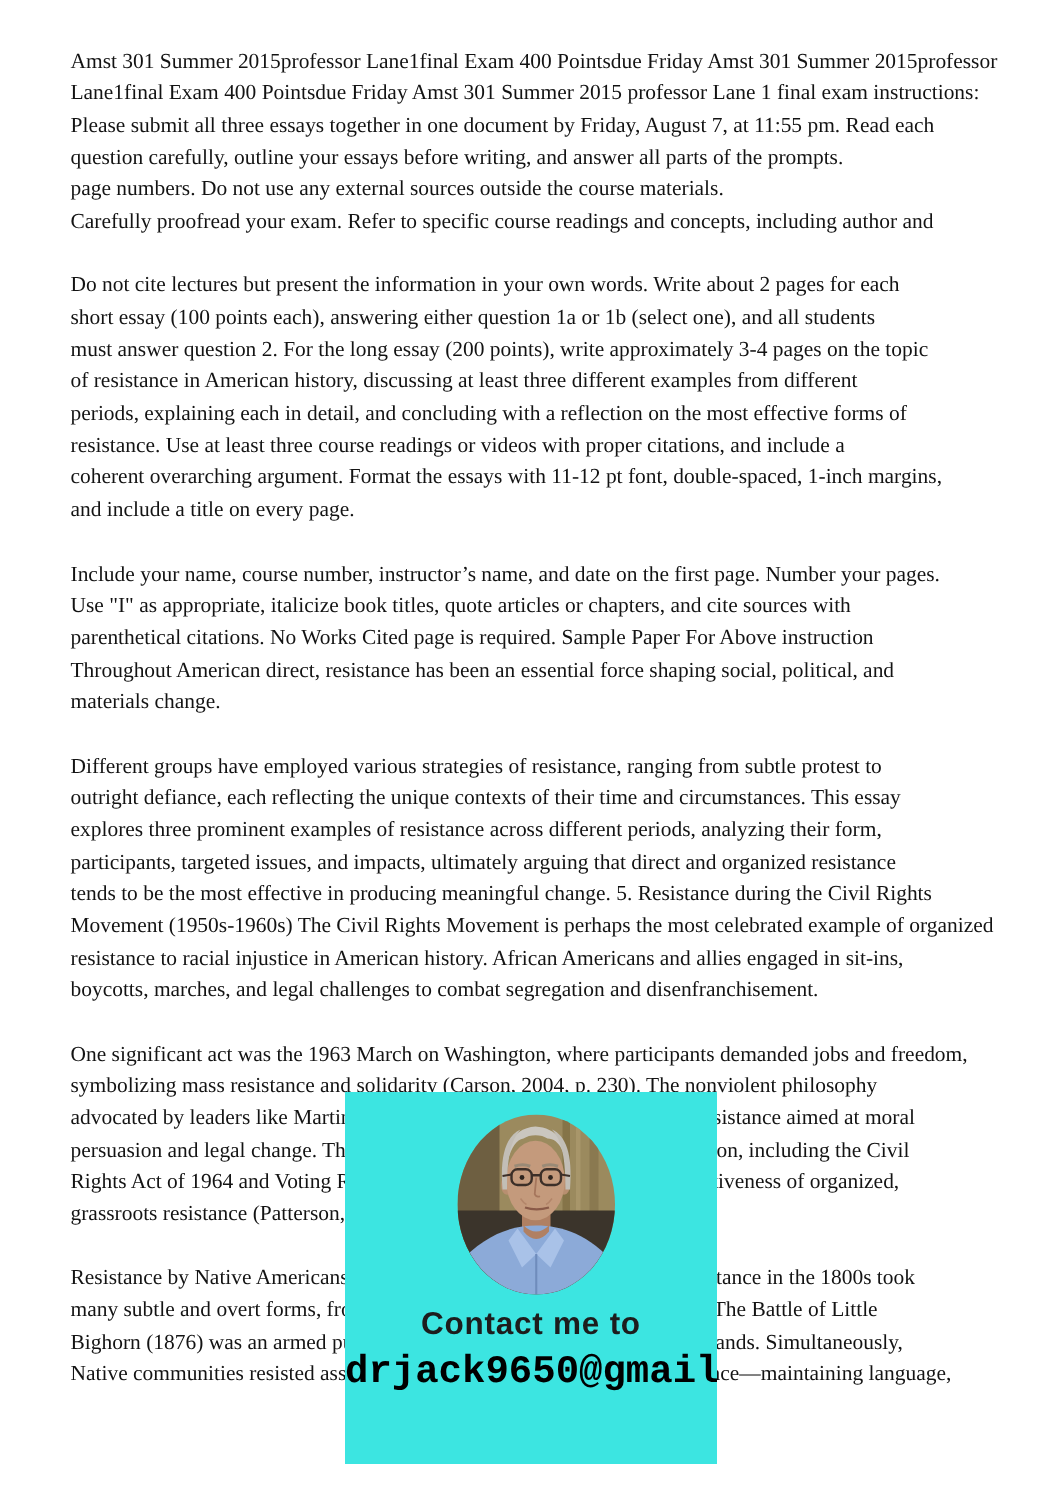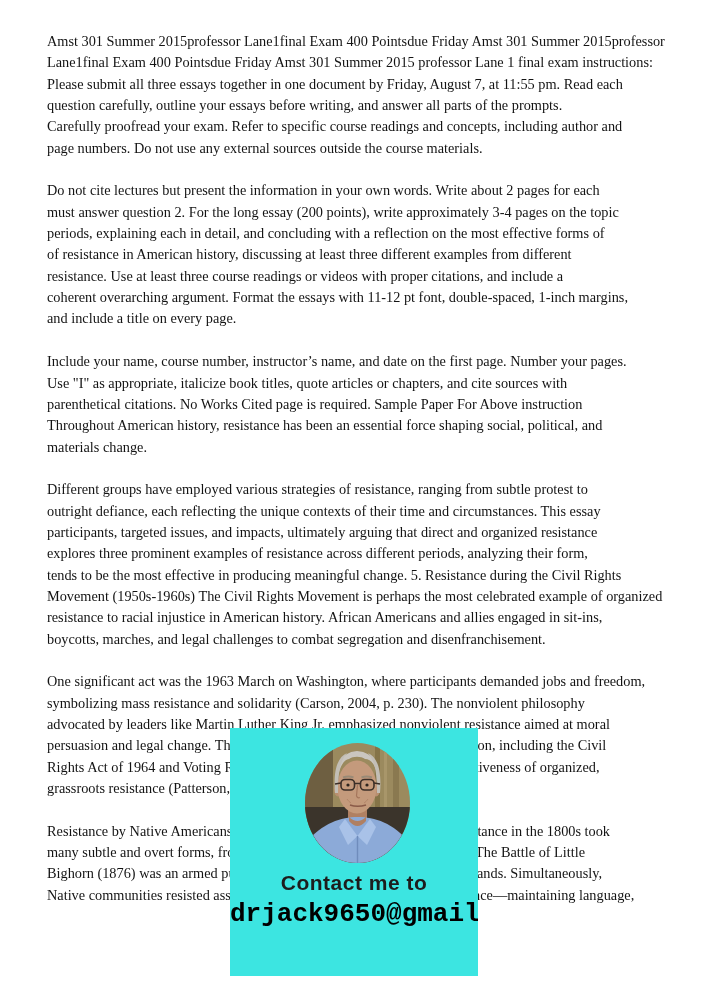--- a/index.html
+++ b/index.html
@@ -56,44 +56,45 @@
 <body>
 
 <div class="page">
 
   <main class="doc">
       <div class="para">
         <div class="line">Amst 301 Summer 2015professor Lane1final Exam 400 Pointsdue Friday Amst 301 Summer 2015professor</div>
         <div class="line">Lane1final Exam 400 Pointsdue Friday Amst 301 Summer 2015 professor Lane 1 final exam instructions:</div>
         <div class="line">Please submit all three essays together in one document by Friday, August 7, at 11:55 pm. Read each</div>
         <div class="line">question carefully, outline your essays before writing, and answer all parts of the prompts.</div>
+        <div class="line">page numbers. Do not use any external sources outside the course materials.</div>
         <div class="line">Carefully proofread your exam. Refer to specific course readings and concepts, including author and</div>
-        <div class="line">page numbers. Do not use any external sources outside the course materials.</div>
       </div>
       <div class="para">
         <div class="line">Do not cite lectures but present the information in your own words. Write about 2 pages for each</div>
+        <div class="line">short essay (100 points each), answering either question 1a or 1b (select one), and all students</div>
         <div class="line">must answer question 2. For the long essay (200 points), write approximately 3-4 pages on the topic</div>
+        <div class="line">of resistance in American history, discussing at least three different examples from different</div>
         <div class="line">periods, explaining each in detail, and concluding with a reflection on the most effective forms of</div>
-        <div class="line">of resistance in American history, discussing at least three different examples from different</div>
         <div class="line">resistance. Use at least three course readings or videos with proper citations, and include a</div>
         <div class="line">coherent overarching argument. Format the essays with 11-12 pt font, double-spaced, 1-inch margins,</div>
         <div class="line">and include a title on every page.</div>
       </div>
       <div class="para">
         <div class="line">Include your name, course number, instructor’s name, and date on the first page. Number your pages.</div>
         <div class="line">Use "I" as appropriate, italicize book titles, quote articles or chapters, and cite sources with</div>
         <div class="line">parenthetical citations. No Works Cited page is required. Sample Paper For Above instruction</div>
-        <div class="line">Throughout American history, resistance has been an essential force shaping social, political, and</div>
+        <div class="line">Throughout American direct, resistance has been an essential force shaping social, political, and</div>
         <div class="line">materials change.</div>
       </div>
       <div class="para">
         <div class="line">Different groups have employed various strategies of resistance, ranging from subtle protest to</div>
         <div class="line">outright defiance, each reflecting the unique contexts of their time and circumstances. This essay</div>
+        <div class="line">explores three prominent examples of resistance across different periods, analyzing their form,</div>
         <div class="line">participants, targeted issues, and impacts, ultimately arguing that direct and organized resistance</div>
-        <div class="line">explores three prominent examples of resistance across different periods, analyzing their form,</div>
         <div class="line">tends to be the most effective in producing meaningful change. 5. Resistance during the Civil Rights</div>
         <div class="line">Movement (1950s-1960s) The Civil Rights Movement is perhaps the most celebrated example of organized</div>
         <div class="line">resistance to racial injustice in American history. African Americans and allies engaged in sit-ins,</div>
         <div class="line">boycotts, marches, and legal challenges to combat segregation and disenfranchisement.</div>
       </div>
       <div class="para">
         <div class="line">One significant act was the 1963 March on Washington, where participants demanded jobs and freedom,</div>
         <div class="line">symbolizing mass resistance and solidarity (Carson, 2004, p. 230). The nonviolent philosophy</div>
         <div class="line">advocated by leaders like Martin Luther King Jr. emphasized nonviolent resistance aimed at moral</div>
         <div class="line">persuasion and legal change. These efforts culminated in landmark legislation, including the Civil</div>

